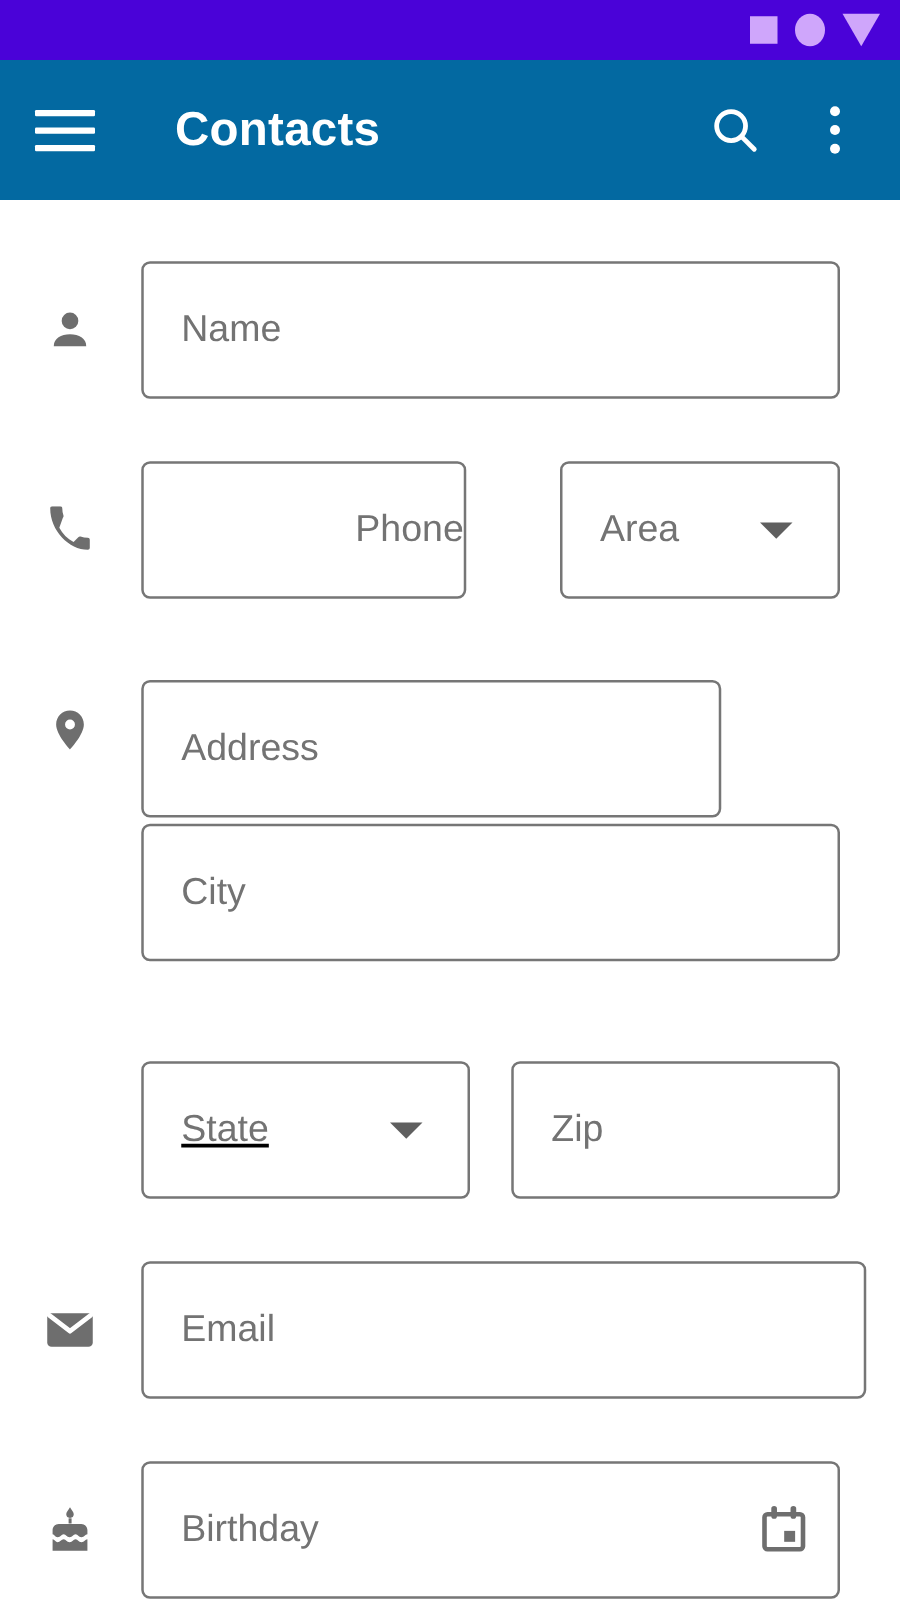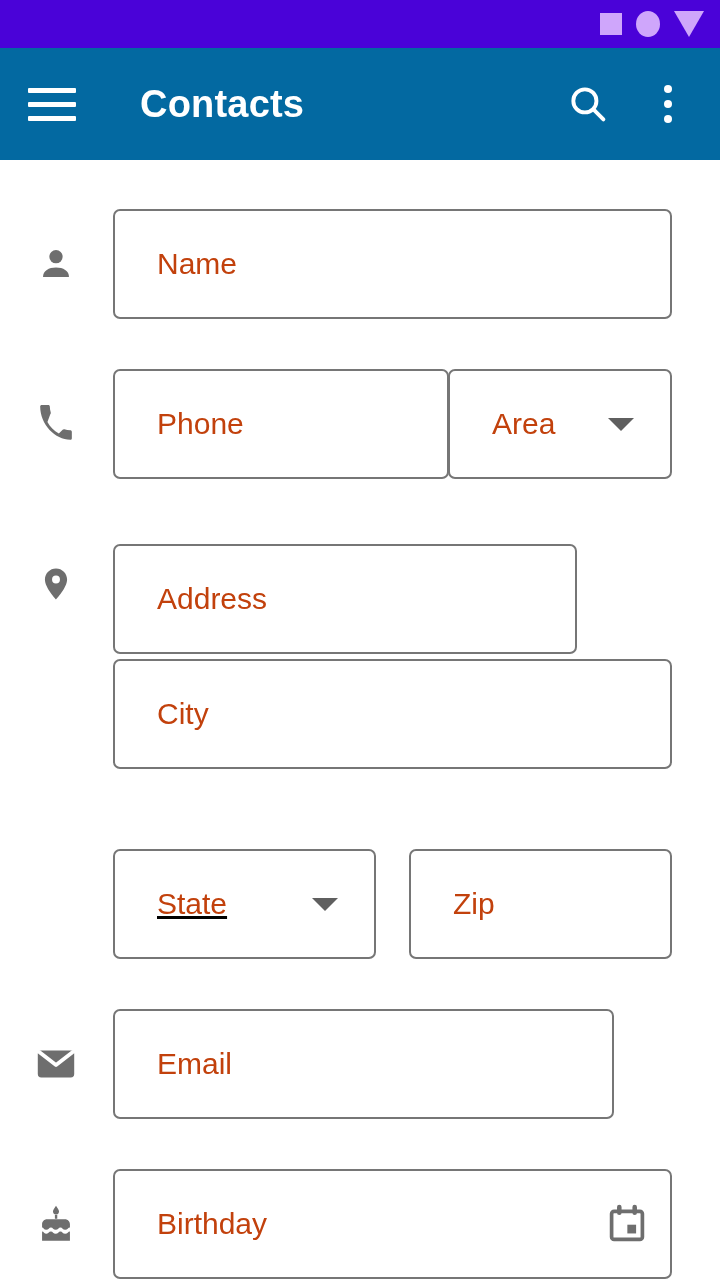--- a/index.html
+++ b/index.html
@@ -140,22 +140,22 @@
     position: absolute;
     height: 110px;
     border: 2px solid #767676;
     border-radius: 7px;
     background: #ffffff;
     display: flex;
     align-items: center;
     cursor: text;
   }
   .text-field .placeholder {
-    padding-left: 42px;
-    color: #c2410c;
+    padding-left: 30px;
+    color: #737373;
     font-size: 30px;
     white-space: nowrap;
   }
   .dropdown-field { cursor: pointer; }
   .dropdown-arrow {
     margin-left: auto;
     margin-right: 36px;
     width: 0; height: 0;
     border-left: 13px solid transparent;
     border-right: 13px solid transparent;
@@ -218,21 +218,21 @@
         <span class="placeholder">Name</span>
       </div>
     </div>
 
     <div class="field-row" style="top:209px; height:110px;">
       <div class="leading-icon">
         <svg width="38" height="38" viewBox="0 0 24 24" fill="#6e6e6e">
           <path d="M6.6 10.8c1.6 3.1 4.1 5.6 7.2 7.2l2.4-2.4c.3-.3.7-.4 1.1-.3 1.2.4 2.4.6 3.7.6.6 0 1 .4 1 1V21c0 .6-.4 1-1 1C11.6 22 2 12.4 2 1c0-.6.4-1 1-1h4.1c.6 0 1 .4 1 1 0 1.3.2 2.5.6 3.7.1.4 0 .8-.3 1.1z"></path>
         </svg>
       </div>
-      <div class="text-field" style="left:113px; width:336px;">
+      <div class="text-field" style="left:113px; width:260px;justify-content:flex-end;">
         <span class="placeholder">Phone</span>
       </div>
       <div class="text-field dropdown-field" style="left:448px; width:224px;">
         <span class="placeholder">Area</span>
         <span class="dropdown-arrow"></span>
       </div>
     </div>
 
     <div class="field-row" style="top:369px; height:110px;">
       <div class="leading-icon">
@@ -261,21 +261,21 @@
       </div>
     </div>
 
     <div class="field-row" style="top:849px; height:110px;">
       <div class="leading-icon">
         <svg width="38" height="30" viewBox="0 0 24 18" fill="#6e6e6e">
           <rect x="0.5" y="0.5" width="23" height="17" rx="2.2"></rect>
           <path d="M1.6 1.6L12 9.6l10.4-8" fill="none" stroke="#ffffff" stroke-width="2.4" stroke-linecap="round" stroke-linejoin="round"></path>
         </svg>
       </div>
-      <div class="text-field" style="left:113px; width:501px;">
+      <div class="text-field" style="left:113px; width:580px;">
         <span class="placeholder">Email</span>
       </div>
     </div>
 
     <div class="field-row" style="top:1009px; height:110px;">
       <div class="leading-icon">
         <svg width="38" height="40" viewBox="0 0 24 25" fill="#6e6e6e">
           <path d="M12 1c1 1.6 1.9 2.6 1.9 3.6A1.9 1.9 0 0112 6.4a1.9 1.9 0 01-1.9-1.8C10.1 3.6 11 2.6 12 1z"></path>
           <rect x="11.3" y="6.6" width="1.5" height="2.6"></rect>
           <path d="M3.2 12.6c0-1.7 1.4-3.1 3.1-3.1h11.4c1.7 0 3.1 1.4 3.1 3.1v2.1c-1.2 0-1.5 1.5-3 1.5s-1.8-1.5-3-1.5-1.5 1.5-3 1.5-1.8-1.5-3-1.5-1.5 1.5-3 1.5-1.6-1.5-2.6-1.5z"></path>

